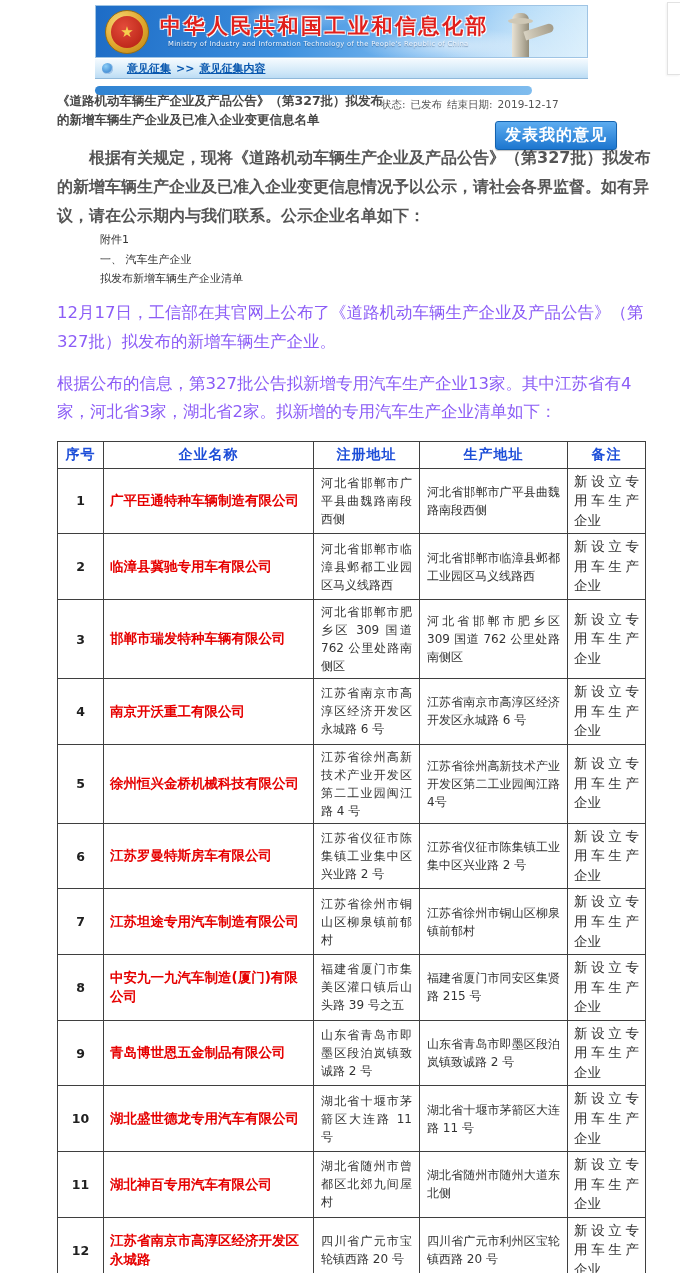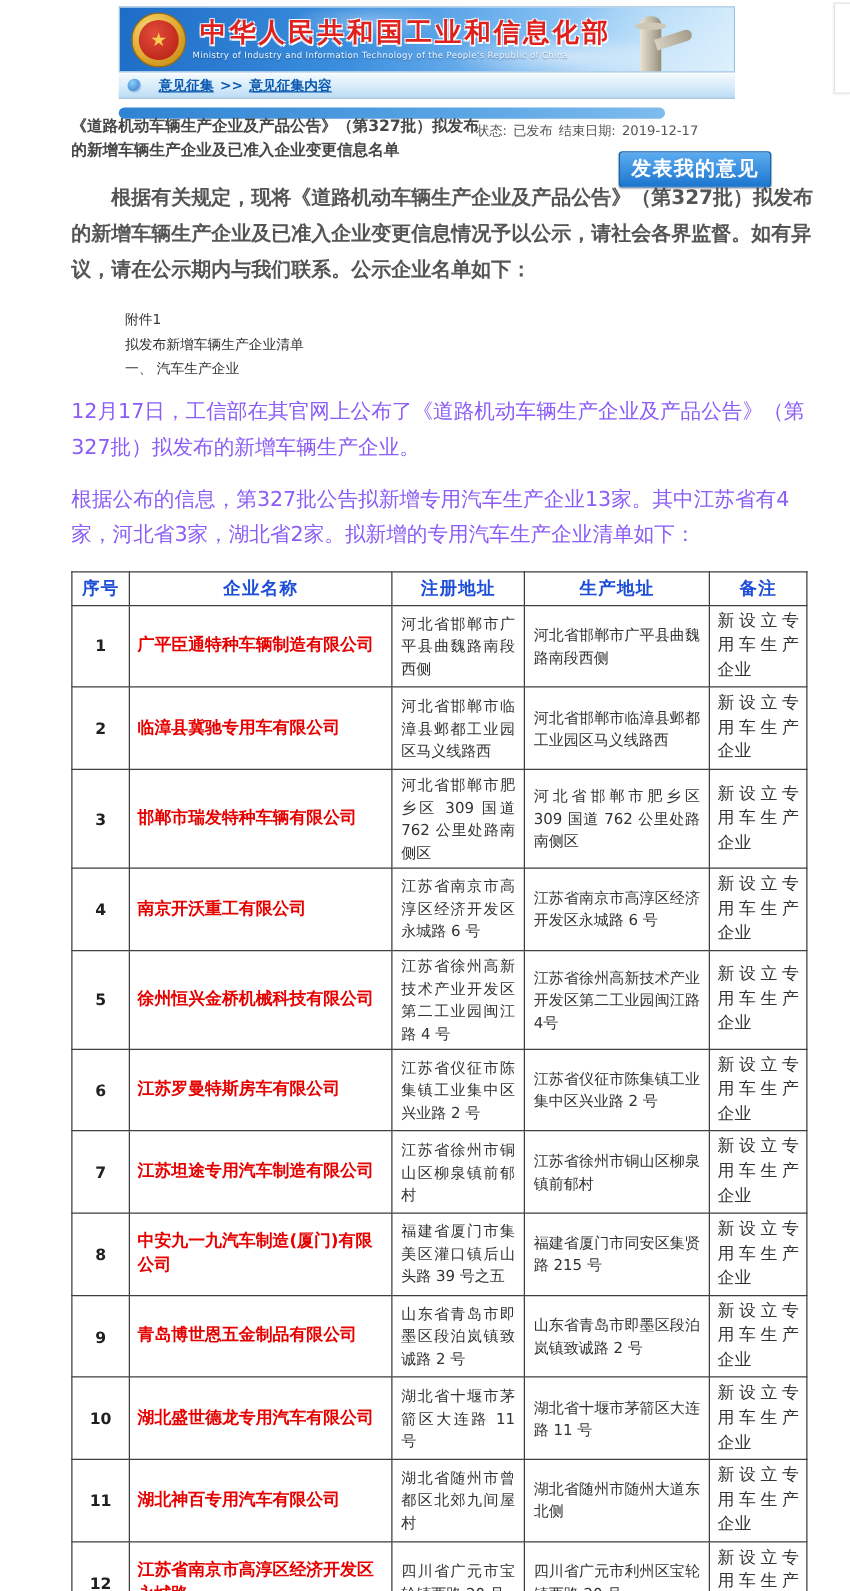--- a/index.html
+++ b/index.html
@@ -35,21 +35,21 @@
     color:#f6cf4e; font-size:15px; line-height:32px; text-align:center;
   }
   .banner-cn {
     position:absolute; left:64px; top:6px;
     font-size:21px; font-weight:bold; letter-spacing:2.5px; color:#e0201c;
     text-shadow:1px 1px 0 #ffffff, -1px -1px 0 rgba(255,255,255,.75), 1px -1px 0 rgba(255,255,255,.75), -1px 1px 0 rgba(255,255,255,.75);
     white-space:nowrap;
     font-family:Liberation Mono, monospace;
   }
   .banner-en {
-    position:absolute; left:58px; top:34px;
+    position:absolute; left:72px; top:34px;
     font-size:6.8px; color:#f2f8ff; letter-spacing:.3px; white-space:nowrap;
     text-shadow:0 1px 1px rgba(0,40,90,.5);
   }
   .pillar {
     position:absolute; right:58px; top:7px; width:17px; height:46px;
     background:linear-gradient(90deg,#e8e2d4,#b9b2a0 60%,#948d7a);
     border-radius:7px 7px 2px 2px;
   }
   .pillar::before {
     content:""; position:absolute; left:-4px; top:5px; width:25px; height:6px;
@@ -105,21 +105,21 @@
     background:linear-gradient(#5cacf0,#1d76cf);
     border:1px solid #1462ae; border-radius:3px;
     box-shadow:0 1px 1px rgba(0,0,0,.25); cursor:pointer;
   }
 
   .intro-para {
     margin-top:6px; font-size:16px; color:#555; line-height:1.8;
     text-indent:2em; width:600px;font-weight:bold;
   }
 
-  .attach-block { margin-top:16px; margin-left:43px; font-size:11px; color:#333; line-height:1.75; }
+  .attach-block { margin-top:0; margin-left:43px; font-size:11px; color:#333; line-height:1.75; }
 
   .article-para { margin-top:11px; font-size:16.5px; color:#8b5cf6; line-height:1.72; width:592px; }
   .article-para + .article-para { margin-top:14px; }
 
   
   table.company-table {
     margin-top:14px; width:588px; border-collapse:collapse; table-layout:fixed;
   }
   .company-table th, .company-table td { border:1.5px solid #3f3f3f; vertical-align:middle; }
   .company-table th {
@@ -160,22 +160,22 @@
     <div class="status-line">
       <span class="part">状态:</span><span class="part">已发布</span><span class="part">结束日期:</span><span>2019-12-17</span>
     </div>
     <button class="submit-btn">发表我的意见</button>
   </div>
 
   <p class="intro-para">根据有关规定，现将《道路机动车辆生产企业及产品公告》（第327批）拟发布的新增车辆生产企业及已准入企业变更信息情况予以公示，请社会各界监督。如有异议，请在公示期内与我们联系。公示企业名单如下：</p>
 
   <div class="attach-block">
     <div>附件1</div>
+    <div>一、 汽车生产企业</div>
     <div>拟发布新增车辆生产企业清单</div>
-    <div>一、 汽车生产企业</div>
   </div>
 
   <p class="article-para">12月17日，工信部在其官网上公布了《道路机动车辆生产企业及产品公告》（第327批）拟发布的新增车辆生产企业。</p>
   <p class="article-para">根据公布的信息，第327批公告拟新增专用汽车生产企业13家。其中江苏省有4家，河北省3家，湖北省2家。拟新增的专用汽车生产企业清单如下：</p>
 
   <table class="company-table">
     <colgroup>
       <col style="width:46px">
         <col style="width:210px">
         <col style="width:106px">

